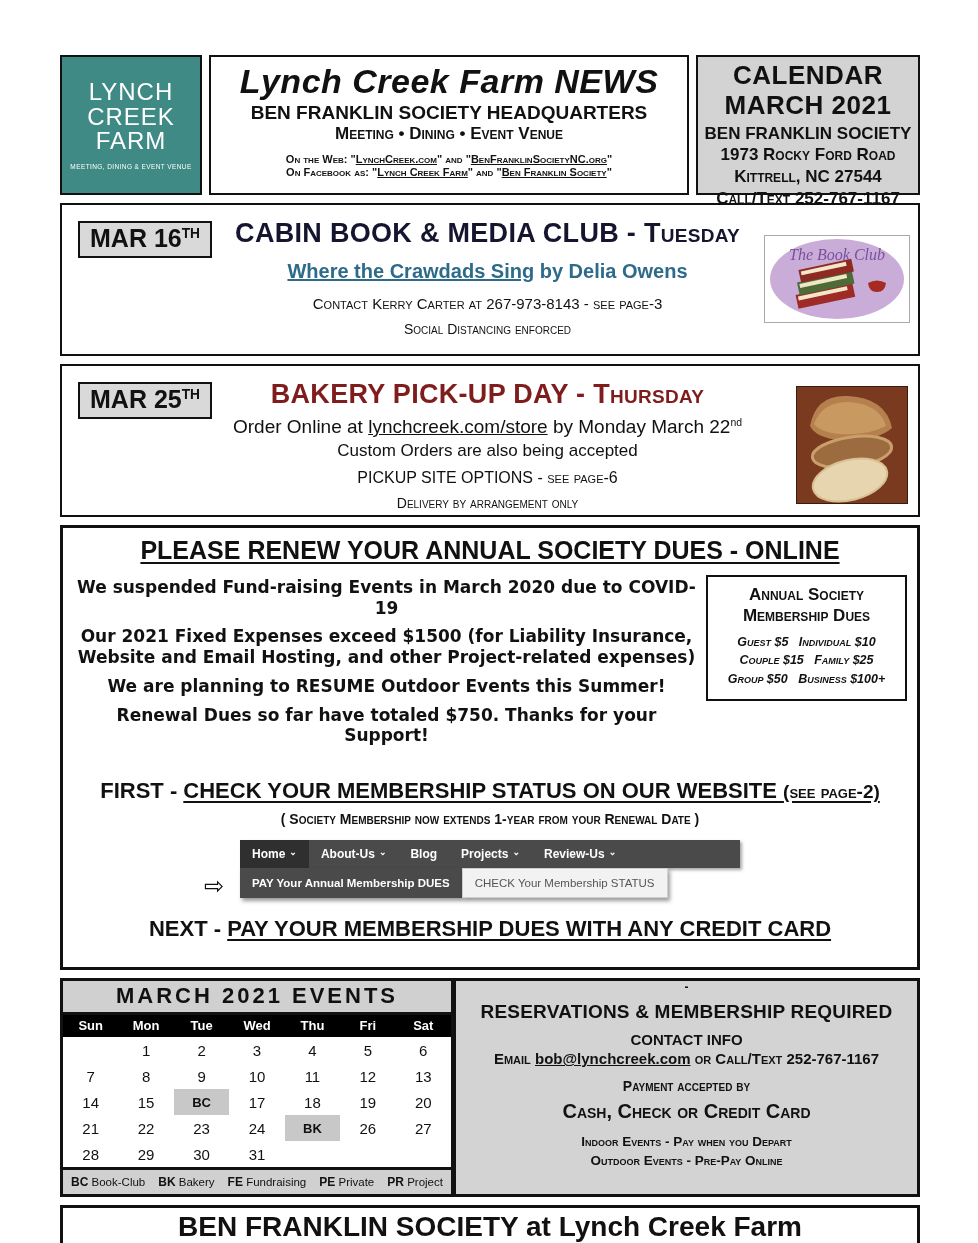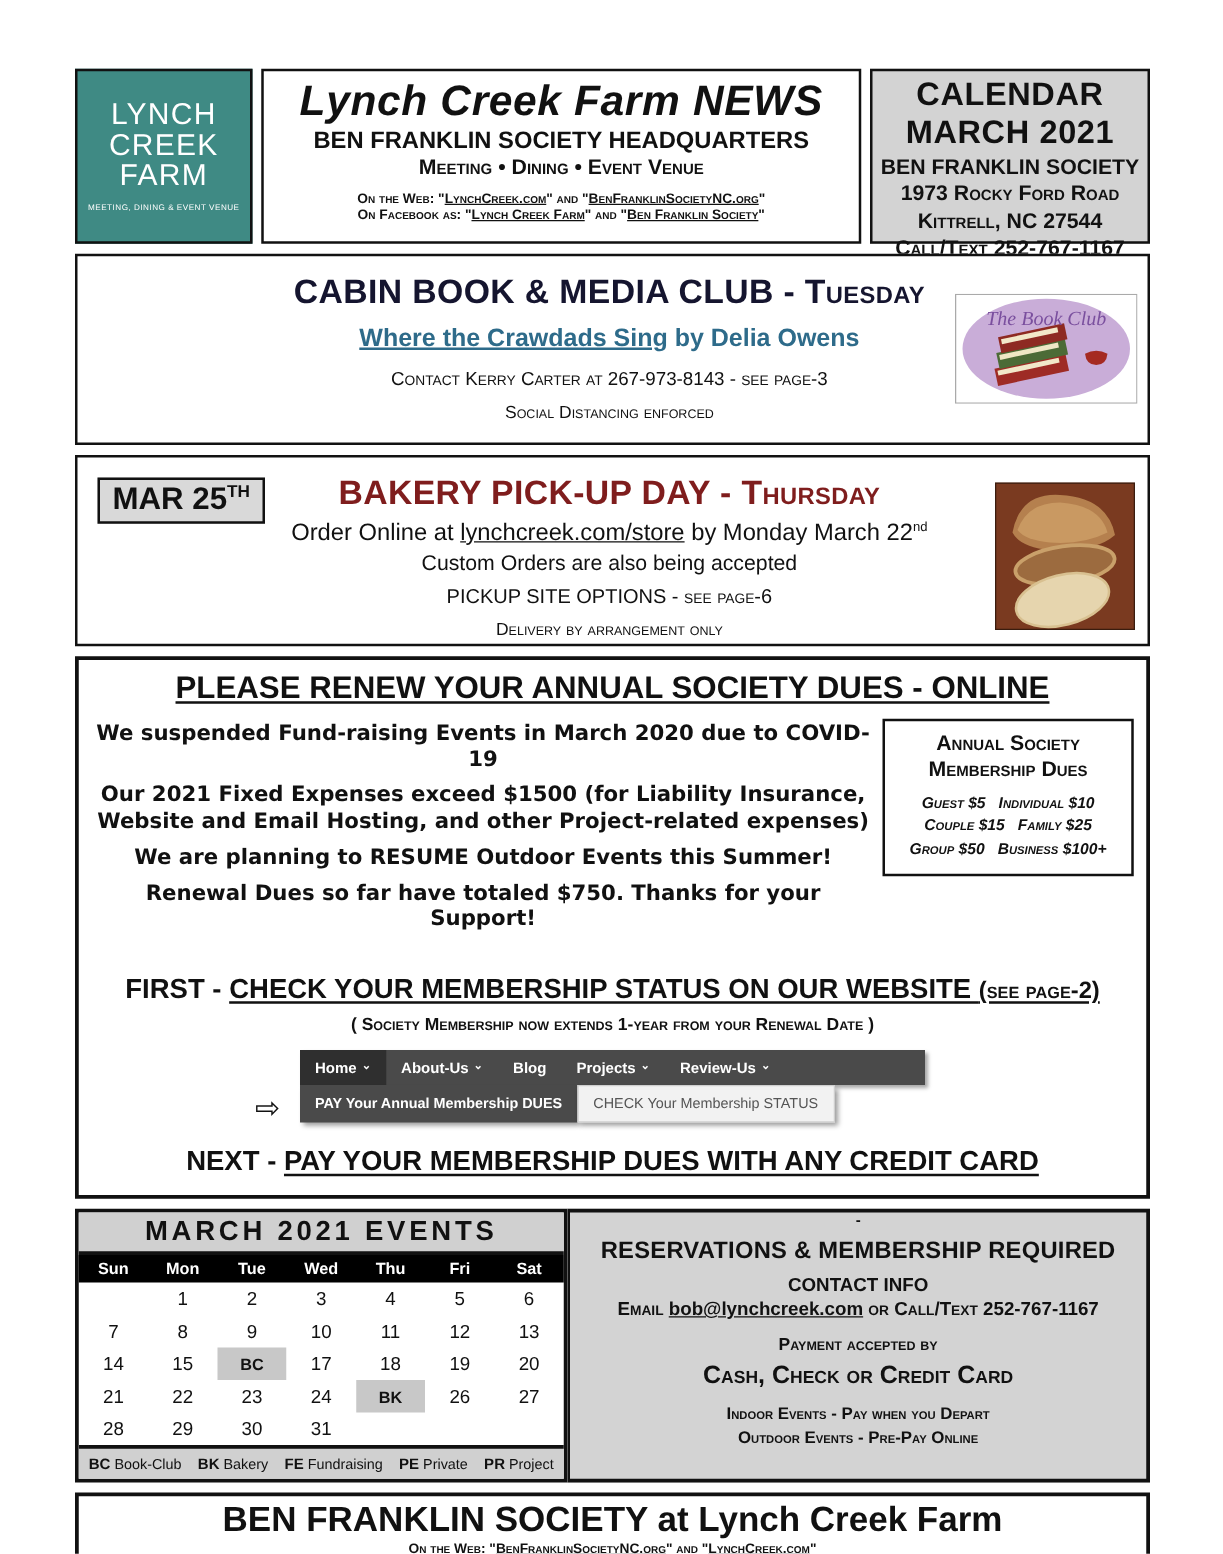--- a/index.html
+++ b/index.html
@@ -38,21 +38,21 @@
   .contact-line { font-size:15px; margin-top:12px; }
   .note-line { font-size:14px; margin-top:9px; }
   .order-line { font-size:19px; margin-top:6px; }
   .custom-line { font-size:17px; margin-top:3px; }
   .pickup-line { font-size:16px; margin-top:8px; }
   .delivery-line { font-size:14px; margin-top:8px; }
   .badge-img { position:absolute; right:8px; top:30px; width:146px; height:88px; }
   .bread-img { position:absolute; right:10px; top:20px; width:112px; height:118px; }
 
   
-  .dues-sec { border:3px solid #111; margin-top:8px; padding:8px 10px 14px; }
+  .dues-sec { border:3px solid #111; margin-top:8px; padding:8px 10px 25px; }
   .dues-heading { text-align:center; font-size:25px; font-weight:800; text-decoration:underline; text-underline-offset:3px; }
   .dues-flex { display:flex; margin-top:10px; }
   .dues-paras { width:630px; text-align:center; font-weight:bold; font-size:17px; font-family:"DejaVu Sans", sans-serif; }
   .dues-paras p { margin-top:8px; line-height:1.22; }
   .dues-paras p:first-child { margin-top:2px;text-align:center; }
   .dues-box { width:202px; height:126px; border:2px solid #111; margin-left:6px; text-align:center; padding-top:7px; }
   .db-title { font-size:17px; font-weight:800; line-height:1.25; }
   .db-rows { margin-top:6px; }
   .db-row { font-size:12.5px; font-weight:800; font-style:italic; white-space:pre; line-height:1.5; }
   .step-line { text-align:center; font-size:22px; font-weight:800; margin-top:32px; }
@@ -126,20 +126,21 @@
         <div class="cal-line12">CALENDAR</div>
         <div class="cal-line12">MARCH 2021</div>
         <div class="cal-soc">BEN FRANKLIN SOCIETY</div>
         <div class="cal-addr sc">1973 Rocky Ford Road</div>
         <div class="cal-addr sc">Kittrell, NC 27544</div>
         <div class="cal-addr sc">Call/Text 252-767-1167</div>
       </div>
     </header>
 
     <section class="event-box">
+      <div class="mar-label"><span>MAR 16</span><sup class="sm">TH</sup></div>
       <div class="ev-content">
         <div class="ev-title"><span>CABIN BOOK &amp; MEDIA CLUB - </span><span class="sc">Tuesday</span></div>
         <div class="book-line"><span class="lnk">Where the Crawdads Sing</span><span> by Delia Owens</span></div>
         <div class="contact-line sc">Contact Kerry Carter at 267-973-8143 - see page-3</div>
         <div class="note-line sc">Social Distancing enforced</div>
       </div>
       <svg class="badge-img" viewBox="0 0 146 88" xmlns="http://www.w3.org/2000/svg">
         <rect x="0.5" y="0.5" width="145" height="87" fill="#ffffff" stroke="#aaaaaa"></rect>
         <ellipse cx="73" cy="44" rx="67" ry="40" fill="#C9ADD8"></ellipse>
         <g transform="rotate(-12 70 58)">

